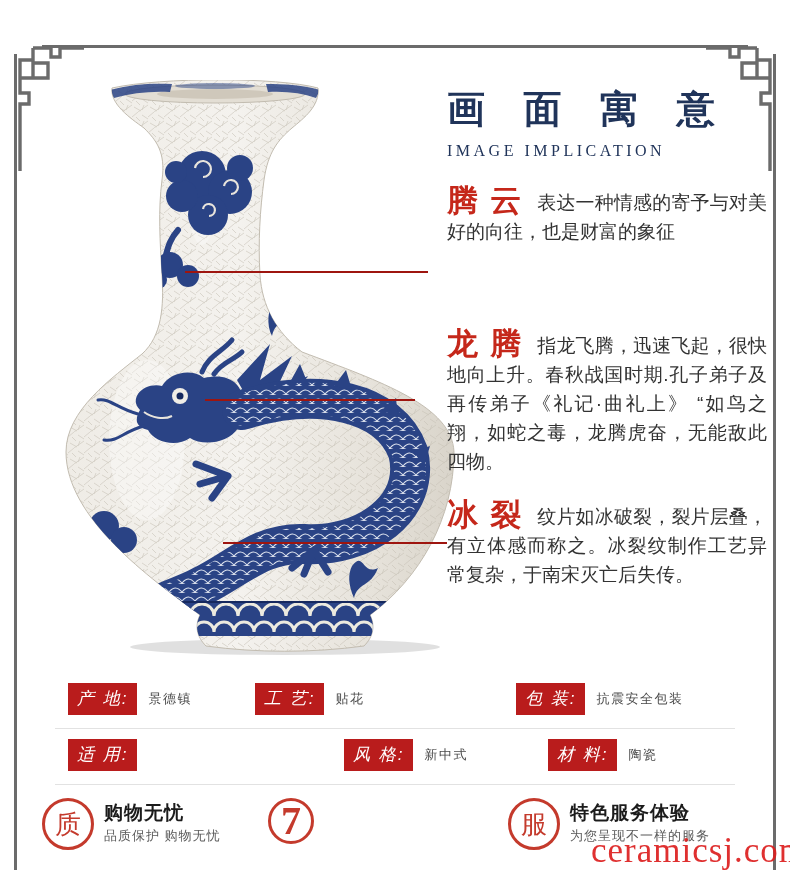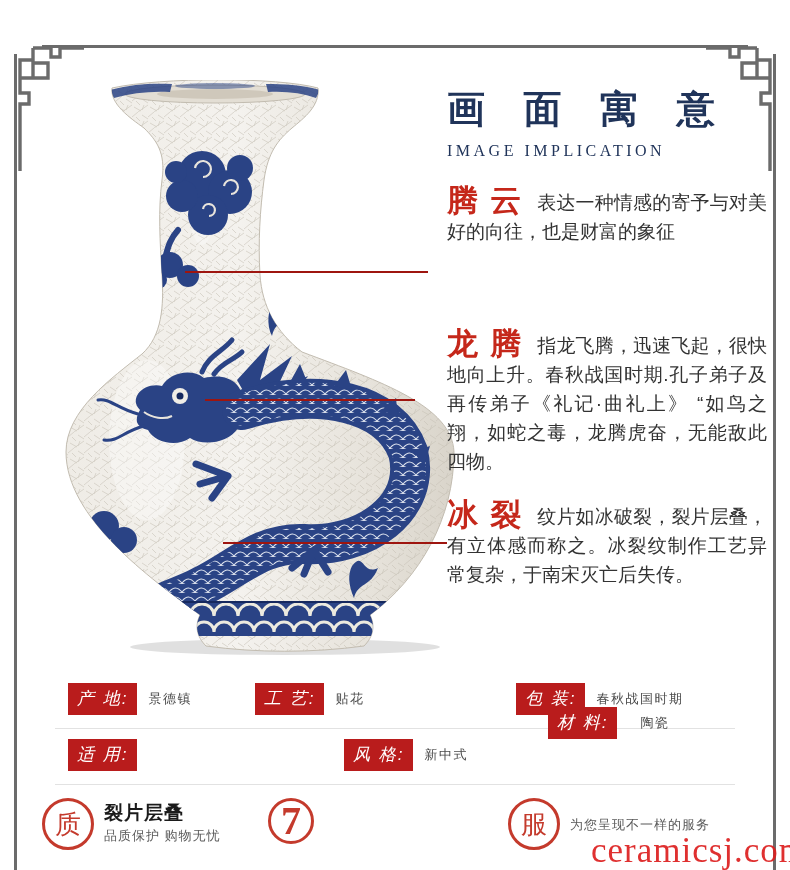--- a/index.html
+++ b/index.html
@@ -46,21 +46,21 @@
   .attr .lbl{
     background:#b91c1c;color:#ffffff;font-size:17px;letter-spacing:2px;
     padding:4px 9px 5px 9px;white-space:nowrap;font-style:italic;
   }
   .attr .val{margin-left:11px;font-size:13px;color:#4a4a4a;letter-spacing:1.5px;white-space:nowrap;}
   #attr-r1c0{left:68px;top:684px;}
   #attr-r1c1{left:255px;top:684px;}
   #attr-r1c2{left:480px;top:684px;margin-left:36px;}
   #attr-r2c0{left:68px;top:740px;}
   #attr-r2c1{left:344px;top:740px;}
-  #attr-r2c2{left:548px;top:708px;gap:12px;}
+  #attr-r2c2{left:548px;top:740px;}
   .divider{position:absolute;left:55px;width:680px;height:1px;background:#e2e2e2;}
   #div-1{top:728px;}
   #div-2{top:784px;}
   
   .service{position:absolute;top:798px;display:flex;align-items:center;}
   #service-0{left:42px;}
   #service-1{left:268px;}
   #service-2{left:508px;}
   .service .ring{
     width:46px;height:46px;border:3px solid #c43a2c;border-radius:50%;
@@ -229,46 +229,47 @@
 <div class="attr" id="attr-r1c0">
   <span class="lbl">产 地:</span>
   <span class="val">景德镇</span>
 </div>
 <div class="attr" id="attr-r1c1">
   <span class="lbl">工 艺:</span>
   <span class="val">贴花</span>
 </div>
 <div class="attr" id="attr-r1c2">
   <span class="lbl">包 装:</span>
-  <span class="val">春秋战国时期</span>
+  <span class="val">抗震安全包装</span>
 </div>
 <div class="divider" id="div-1"></div>
 <div class="attr" id="attr-r2c0">
   <span class="lbl">适 用:</span>
 </div>
 <div class="attr" id="attr-r2c1">
   <span class="lbl">风 格:</span>
   <span class="val">新中式</span>
 </div>
 <div class="attr" id="attr-r2c2">
   <span class="lbl">材 料:</span>
   <span class="val">陶瓷</span>
 </div>
 <div class="divider" id="div-2"></div>
 
 <div class="service" id="service-0">
   <div class="ring">质</div>
   <div class="txt">
-    <div class="s-title">裂片层叠</div>
+    <div class="s-title">购物无忧</div>
     <div class="s-sub">品质保护 购物无忧</div>
   </div>
 </div>
 <div class="service" id="service-1">
   <div class="ring">7</div>
 </div>
 <div class="service" id="service-2">
   <div class="ring">服</div>
   <div class="txt">
+    <div class="s-title">特色服务体验</div>
     <div class="s-sub">为您呈现不一样的服务</div>
   </div>
 </div>
 
 <div id="watermark">ceramicsj.com</div>
 
 </body></html>

